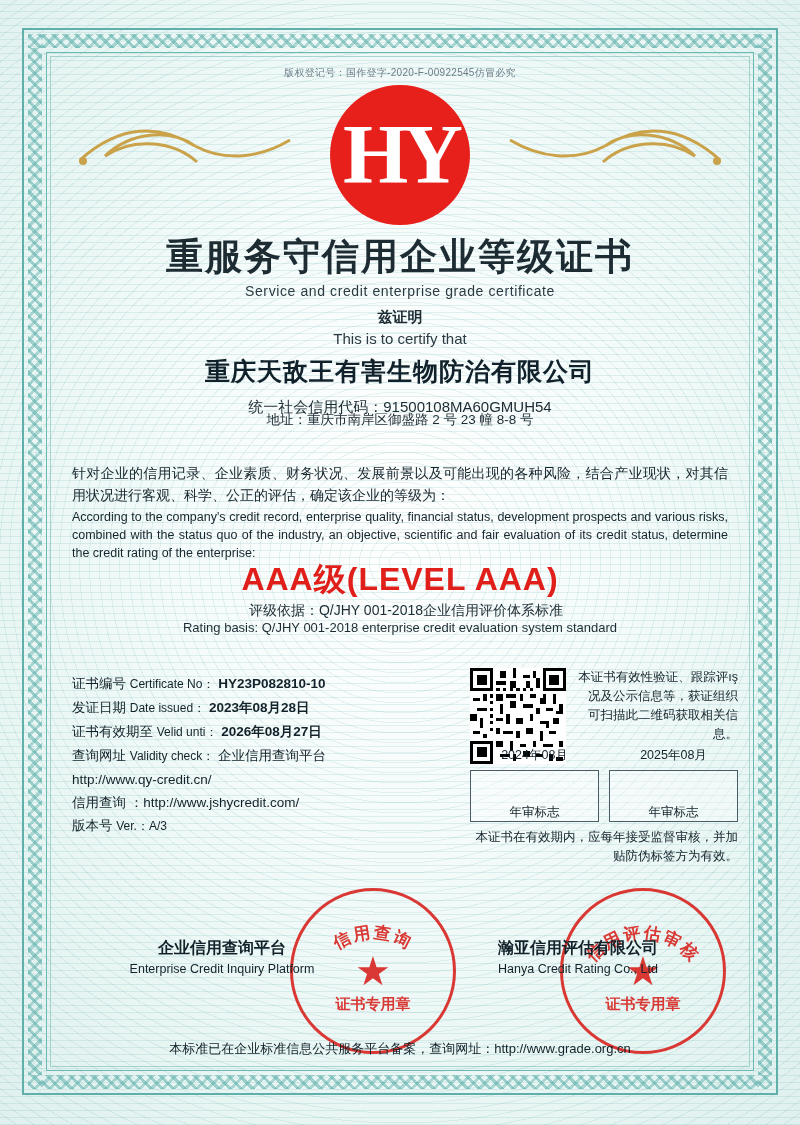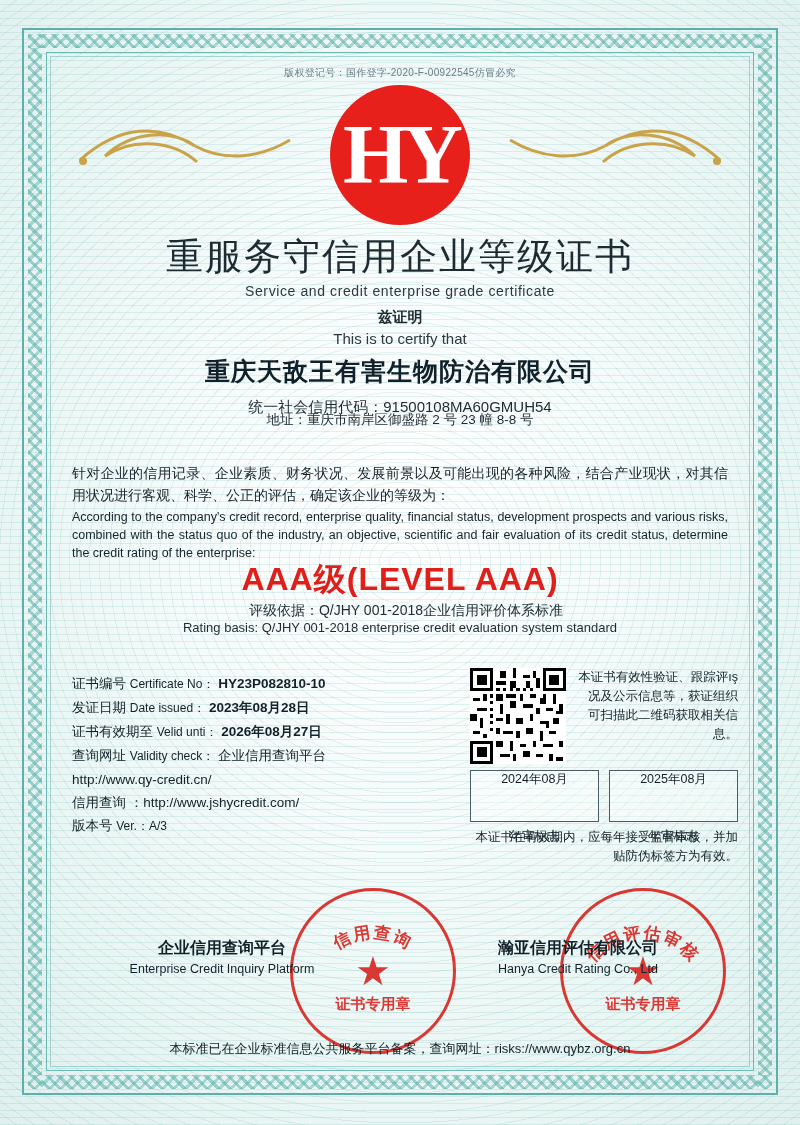--- a/index.html
+++ b/index.html
@@ -84,21 +84,21 @@
   .logo-mark{
     font-size:84px;line-height:1;color:#fff;font-weight:bold;
     font-family:"Liberation Serif", serif;
     letter-spacing:-6px;
     position:relative;
   }
 
   .title-cn{
     position:absolute;top:232px;left:0;width:100%;
     text-align:center;
-    font-size:37px;font-weight:normal;color:#1d2b33;
+    font-size:37px;font-weight:bold;color:#1d2b33;
     letter-spacing:2px;
     font-family:"Liberation Serif", serif;
   }
   .title-en{
     position:absolute;top:283px;left:0;width:100%;
     text-align:center;font-size:14px;color:#2b3a42;letter-spacing:.6px;
   }
   .certify-cn{
     position:absolute;top:308px;left:0;width:100%;
     text-align:center;font-size:15px;color:#1d2b33;font-weight:bold;
@@ -163,21 +163,21 @@
     position:absolute;left:578px;top:668px;width:160px;
     font-size:12.5px;line-height:19px;color:#13222a;text-align:right;
   }
 
   .stamps-row{
     position:absolute;left:470px;top:770px;width:268px;height:52px;
     display:flex;gap:10px;
   }
   .year-box{
     flex:1;border:1px solid #4a5c66;
-    display:flex;flex-direction:column;align-items:center;justify-content:space-between;
+    display:flex;flex-direction:column;align-items:center;justify-content:flex-end;
     font-size:12.5px;color:#13222a;line-height:17px;
     background:rgba(255,255,255,0.35);
     gap:40px;
   }
   .annual-note{
     position:absolute;left:470px;top:828px;width:268px;
     font-size:12.5px;line-height:19px;color:#13222a;text-align:right;
   }
 
   
@@ -436,16 +436,16 @@
       <div class="issuer">
         <div class="cn">企业信用查询平台</div>
         <div class="en">Enterprise Credit Inquiry Platform</div>
       </div>
       <div class="issuer right-issuer">
         <div class="cn">瀚亚信用评估有限公司</div>
         <div class="en">Hanya Credit Rating Co., Ltd</div>
       </div>
     </div>
 
-    <div class="footer">本标准已在企业标准信息公共服务平台备案，查询网址：risks://www.qybz.org.cn</div>
+    <div class="footer">本标准已在企业标准信息公共服务平台备案，查询网址：http://www.grade.org.cn</div>
 
   </div>
 </div>
 
 </body></html>

